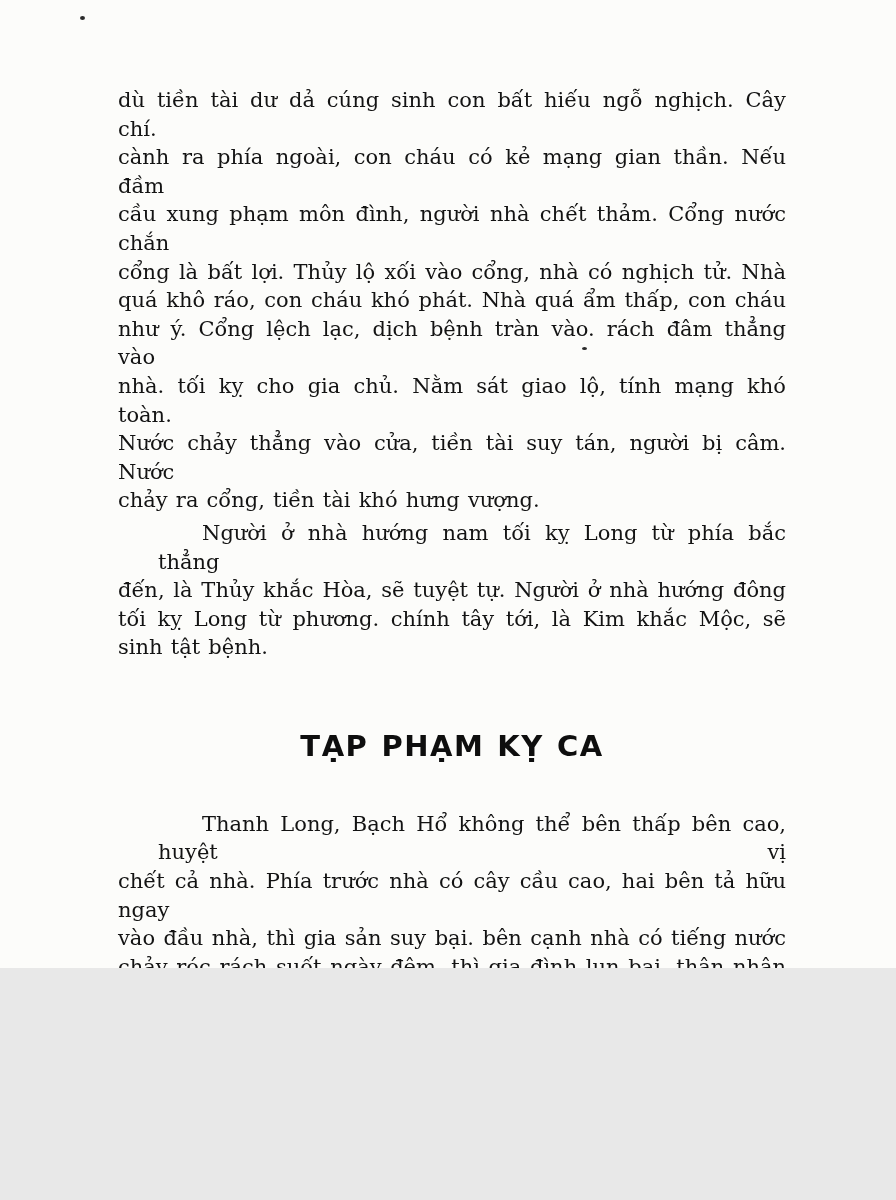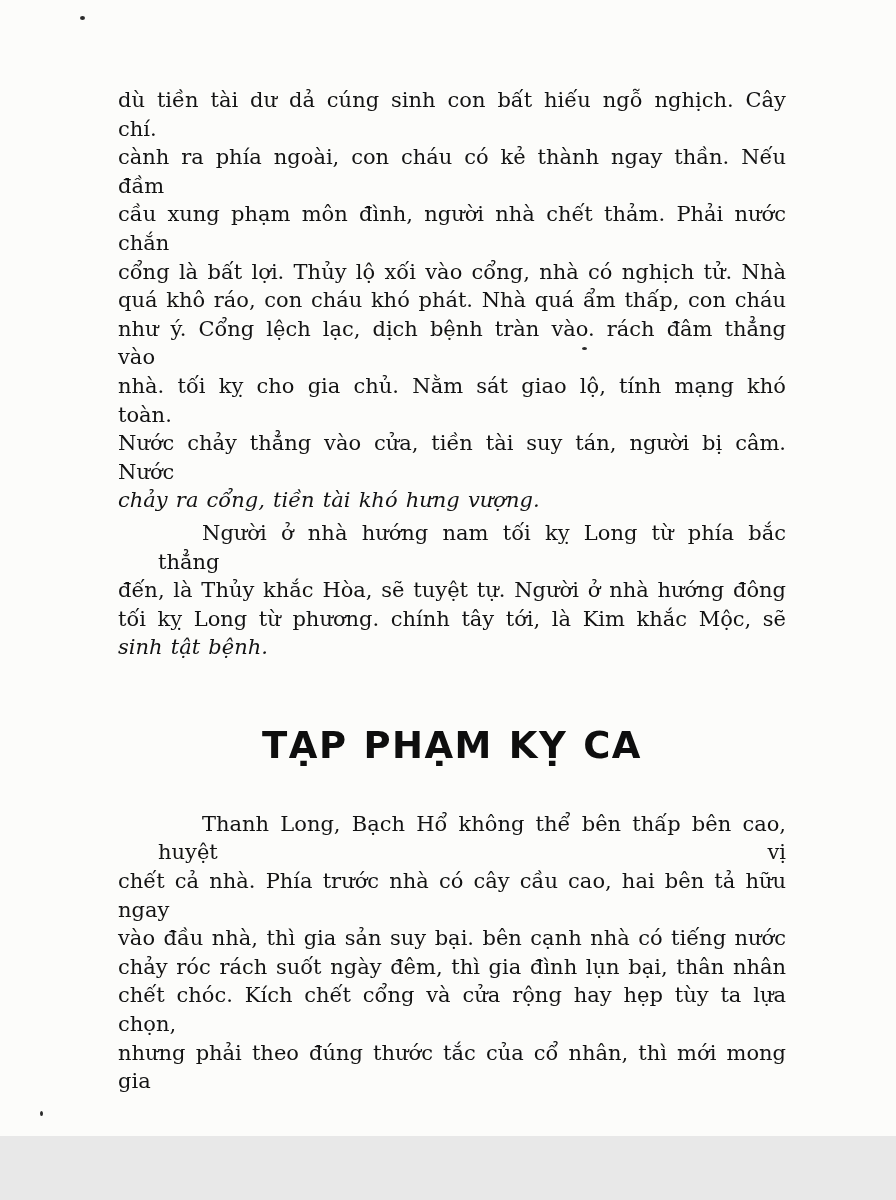--- a/index.html
+++ b/index.html
@@ -1,19 +1,19 @@
 <!DOCTYPE html>
 <html><head>
 <meta charset="utf-8">
 <style>
   html, body { margin: 0; padding: 0; background: #e8e8e8; }
   .page {
     position: relative;
     width: 896px;
-    height: 1136px;
+    height: 968px;
     margin: 0 auto;
     background: #fcfcfa;
     overflow: hidden;
     font-family: "DejaVu Serif", "Liberation Serif", serif;
     color: #131313;
   }
   .text-body {
     position: absolute;
     left: 118px;
     top: 86px;
@@ -22,28 +22,28 @@
     line-height: 28.6px;
     word-spacing: 1.5px;
   }
   .para { margin: 0; }
   .para + .para { margin-top: 4px; }
   .line {
     text-align: justify;
     text-align-last: justify;
     white-space: normal;
   }
-  .line.endleft { text-align-last: left; font-style: italic; }
+  .line.endleft { text-align-last: left; }
   .line.indent { text-indent: 44px; margin-left: 40px; }
   .heading {
     margin: 66px 0 46px 0;
     text-align: center;
     font-family: "DejaVu Sans", "Liberation Sans", sans-serif;
     font-weight: bold;
-    font-size: 37px;
+    font-size: 29px;
     line-height: 36px;
     letter-spacing: 1.5px;
     color: #0e0e0e;
   }
   .pageno {
     position: absolute;
     right: 104px;
     top: 1146px;
     font-size: 23px;
     font-weight: bold;
@@ -56,22 +56,22 @@
     border-radius: 50%;
   }
 </style>
 </head>
 <body>
 
 <div class="page">
   <main class="text-body">
       <div class="para">
         <div class="line">dù tiền tài dư dả cúng sinh con bất hiếu ngỗ nghịch. Cây chí.</div>
-        <div class="line">cành ra phía ngoài, con cháu có kẻ thành ngay thần. Nếu đầm</div>
-        <div class="line">cầu xung phạm môn đình, người nhà chết thảm. Phải nước chắn</div>
+        <div class="line">cành ra phía ngoài, con cháu có kẻ mạng gian thần. Nếu đầm</div>
+        <div class="line">cầu xung phạm môn đình, người nhà chết thảm. Cổng nước chắn</div>
         <div class="line">cổng là bất lợi. Thủy lộ xối vào cổng, nhà có nghịch tử. Nhà</div>
         <div class="line">quá khô ráo, con cháu khó phát. Nhà quá ẩm thấp, con cháu</div>
         <div class="line">như ý. Cổng lệch lạc, dịch bệnh tràn vào. rách đâm thẳng vào</div>
         <div class="line">nhà. tối kỵ cho gia chủ. Nằm sát giao lộ, tính mạng khó toàn.</div>
         <div class="line">Nước chảy thẳng vào cửa, tiền tài suy tán, người bị câm. Nước</div>
         <div class="line endleft">chảy ra cổng, tiền tài khó hưng vượng.</div>
       </div>
       <div class="para">
         <div class="line indent">Người ở nhà hướng nam tối kỵ Long từ phía bắc thẳng</div>
         <div class="line">đến, là Thủy khắc Hòa, sẽ tuyệt tự. Người ở nhà hướng đông</div>

